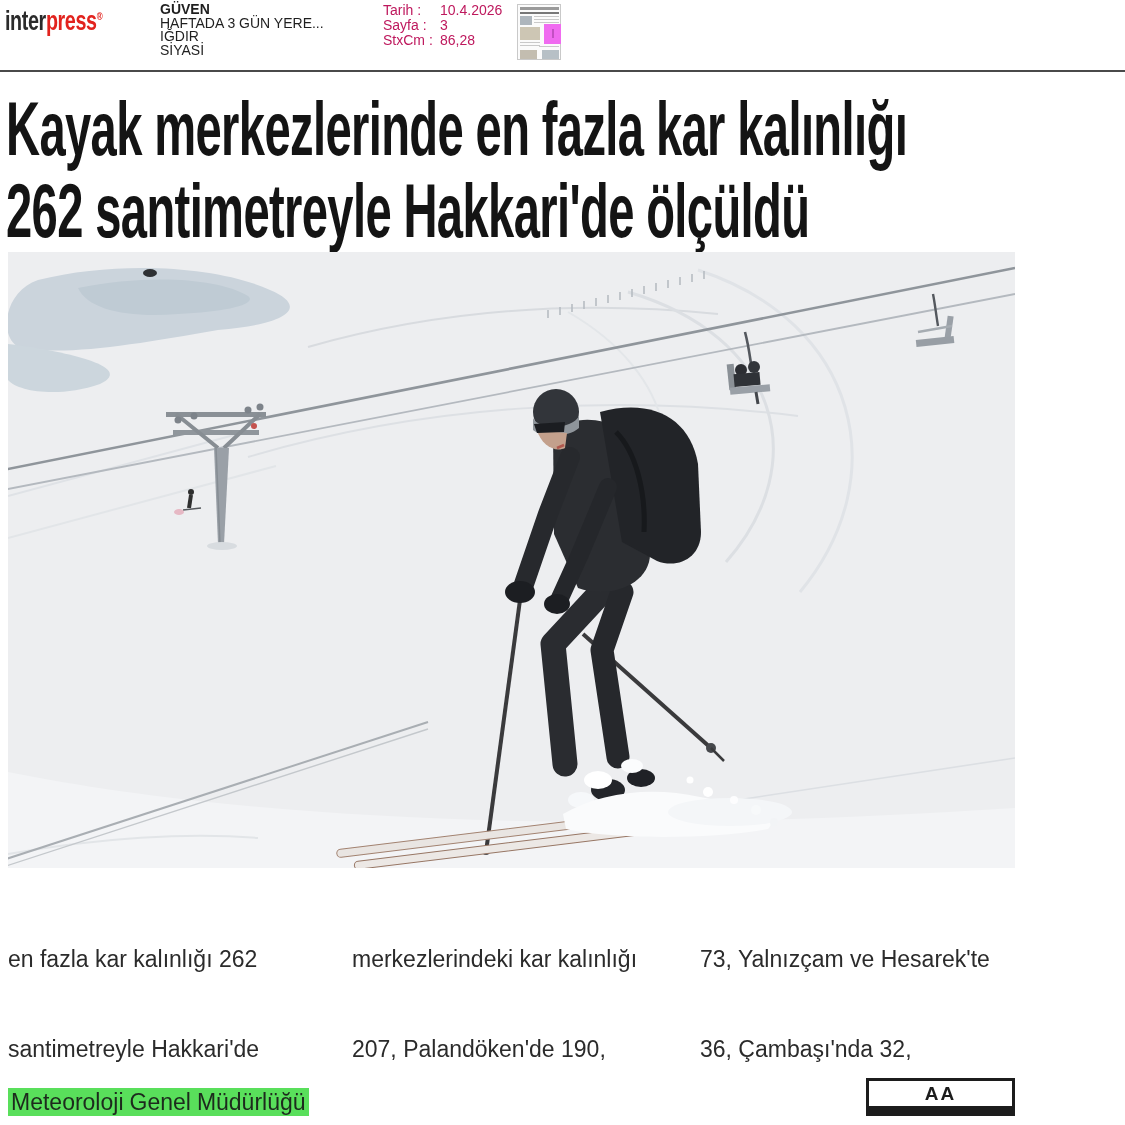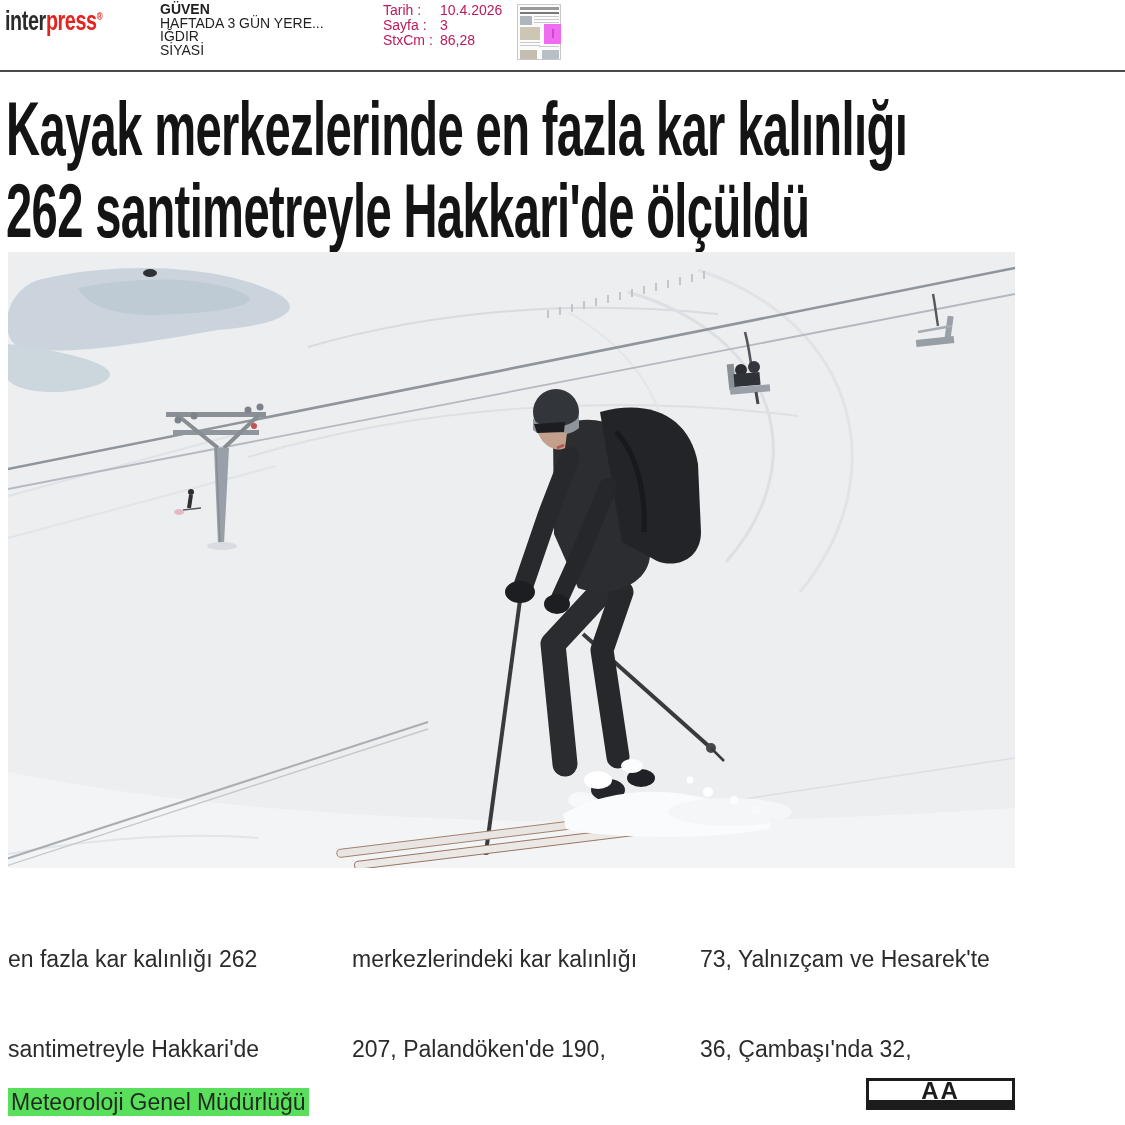--- a/index.html
+++ b/index.html
@@ -34,24 +34,24 @@
   
   .photo{left:8px;top:252px;width:1007px;height:616px;}
 
   
   .col{font-size:23px;line-height:30px;color:#2b2b2b;white-space:pre;}
   .c1a{left:8px;top:884px;}
   .c1b{left:8px;top:1027px;}
   .c2{left:352px;top:884px;}
   .c3{left:700px;top:884px;}
   .hlw{background:#59df5b;padding:1px 3px;color:#1d2a1d;}
-  .aabox{left:866px;top:1078px;width:149px;height:32px;box-sizing:border-box;
+  .aabox{left:866px;top:1078px;width:149px;height:38px;box-sizing:border-box;
          background:#fff;border:3px solid #1c1c1c;border-bottom-width:10px;
          display:flex;align-items:center;justify-content:center;
-         font-weight:bold;font-size:24px;letter-spacing:2px;color:#1c1c1c;}
+         font-weight:bold;font-size:19px;letter-spacing:2px;color:#1c1c1c;}
 </style>
 </head>
 <body>
 
 <div class="abs logo">
   <span class="p1">inter</span><span class="p2">press</span><span class="reg">®</span>
 </div>
 
 <div class="abs pub">
   <div class="name">GÜVEN</div>

